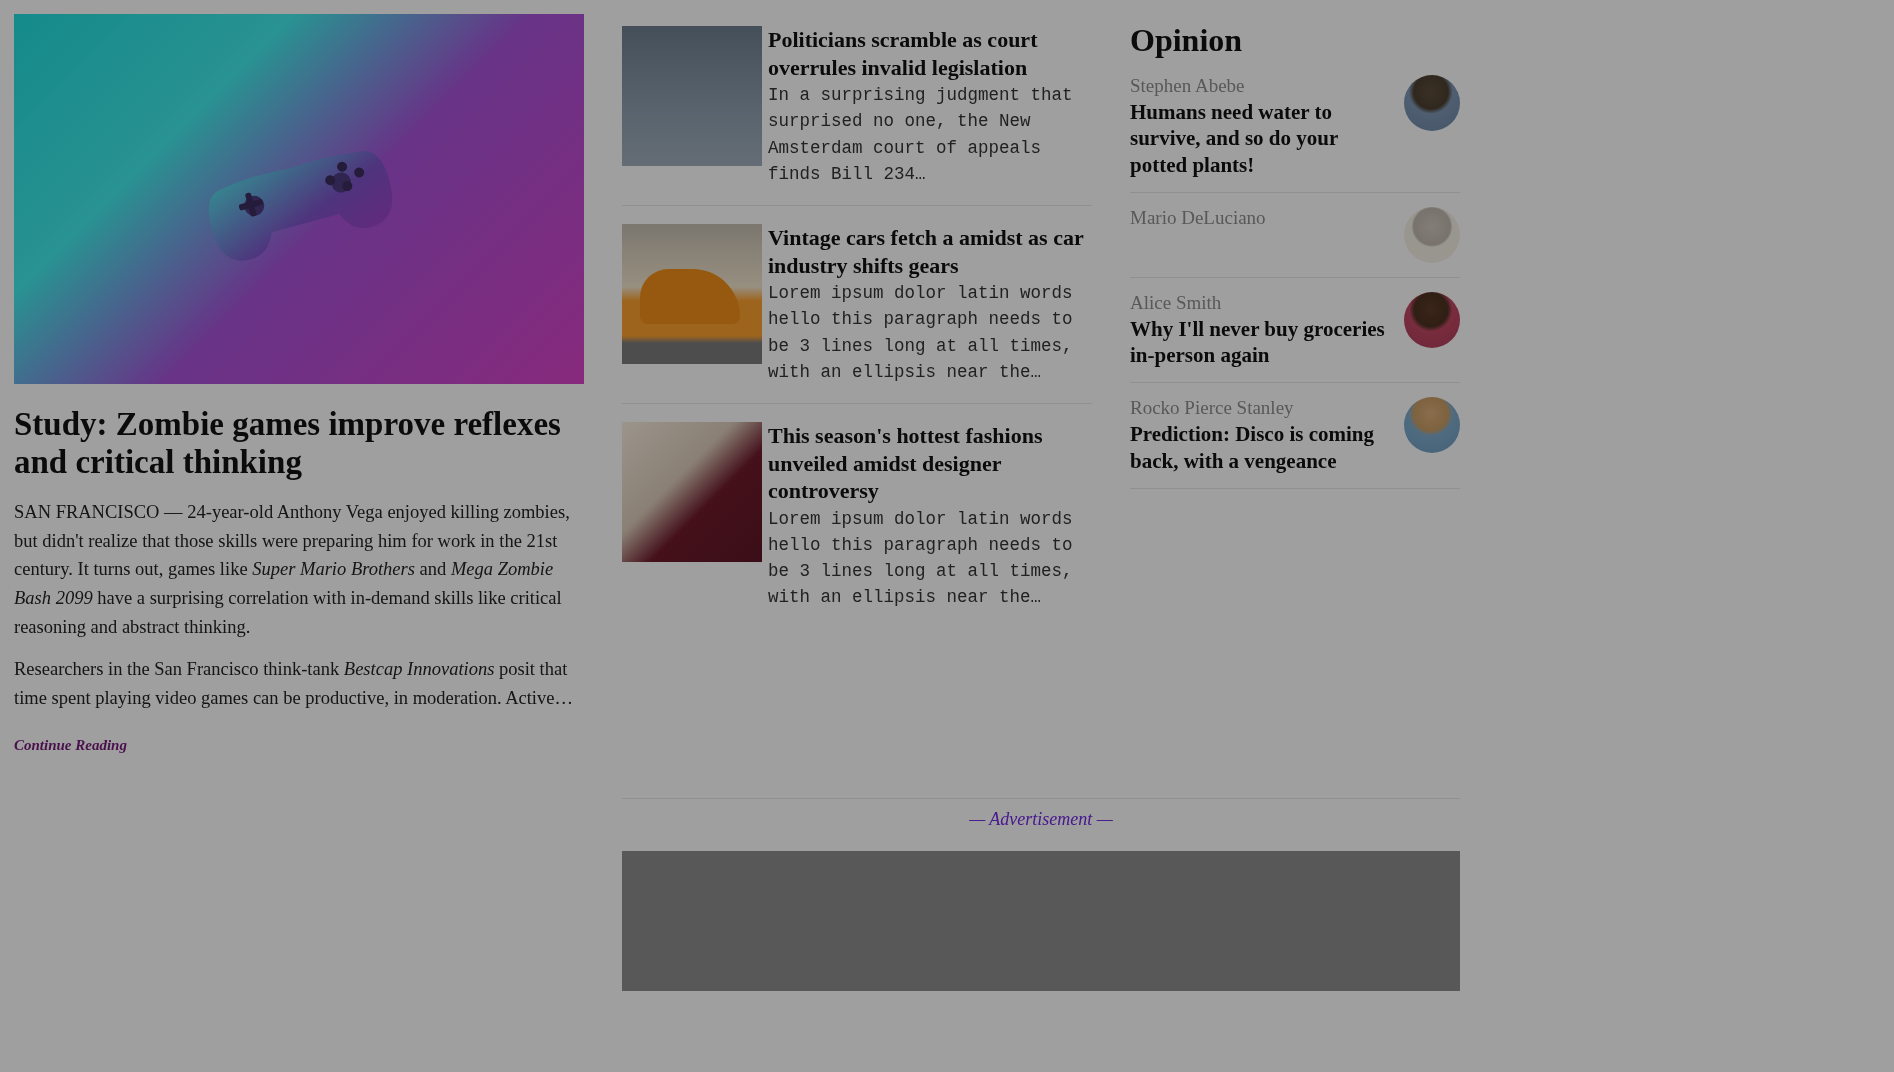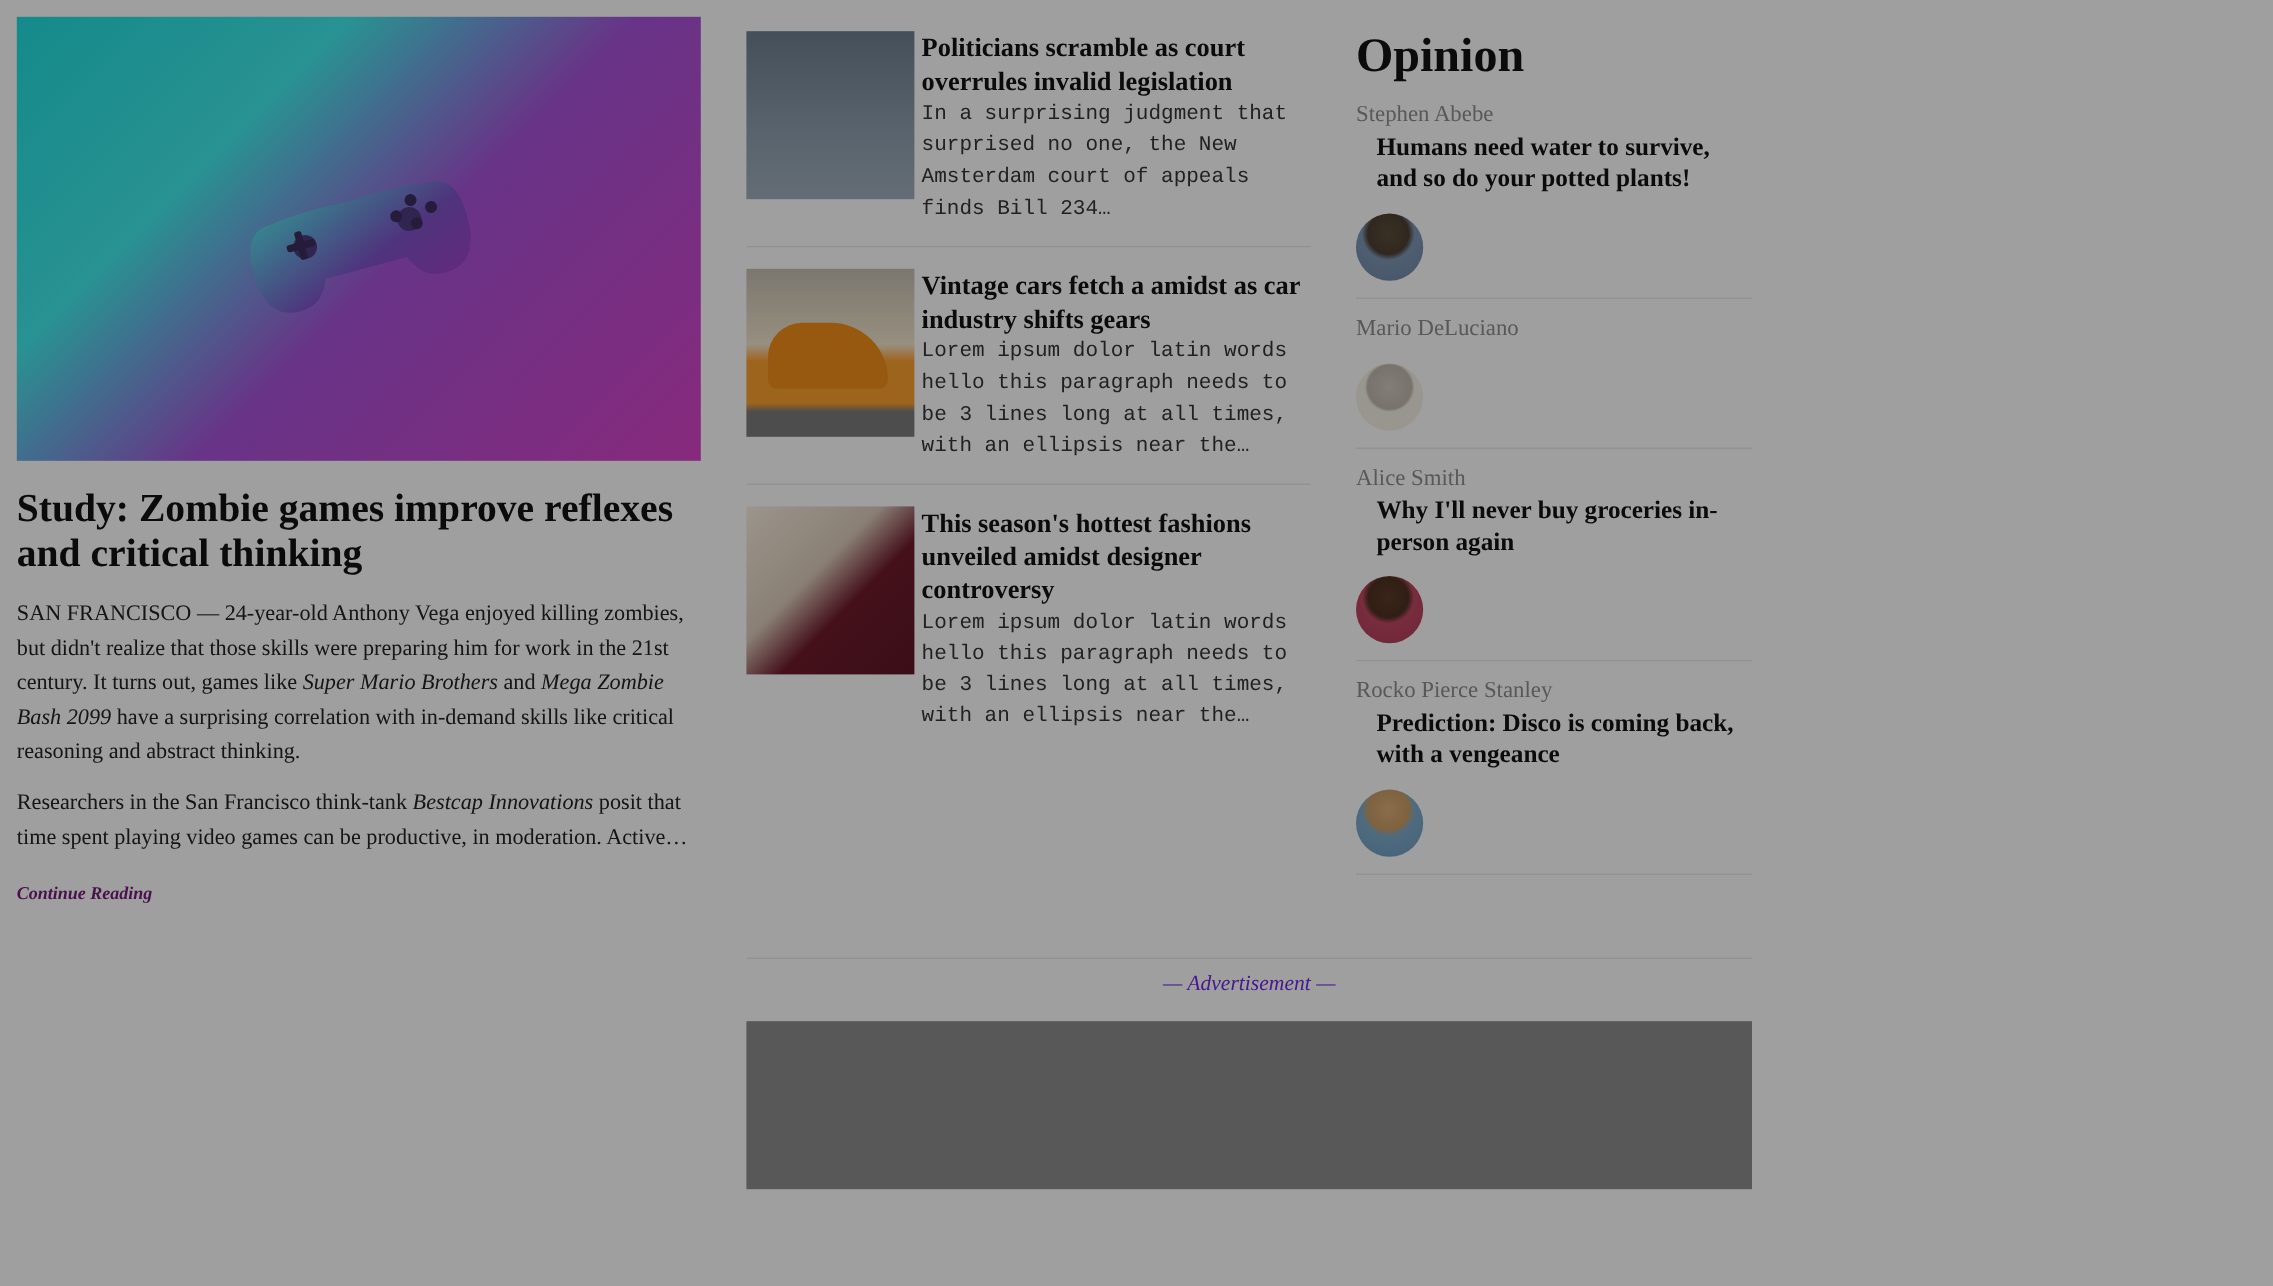--- a/index.html
+++ b/index.html
@@ -89,46 +89,44 @@
     .sec-excerpt {
       font-size: 17.5px;
       color: #333;
       margin-top: 1px;
       line-height: 1.5;
       font-family: Liberation Mono, monospace;
     }
     
     .opinion-col { padding-top: 8px; }
     .opinion-title {
-      font-size: 40px;
+      font-size: 32px;
       font-weight: bold;
       color: #111;
       margin-bottom: 14px;
     }
     .opinion-item {
       display: flex;
       gap: 16px;
       padding: 14px 0;
       border-bottom: 1px solid #ddd;
       align-items: flex-start;
-      flex-direction: column;
     }
     .opinion-item:first-of-type { padding-top: 2px; }
     .opinion-text { flex: 1; }
     .opinion-author {
       font-size: 19px;
       color: #888;
       margin-bottom: 2px;
     }
     .opinion-headline {
       font-size: 21px;
       font-weight: bold;
       color: #111;
       line-height: 1.25;
-      margin-left: 17px;
     }
     .avatar {
       width: 56px;
       height: 56px;
       border-radius: 50%;
       flex-shrink: 0;
     }
     .av1 { background: radial-gradient(circle at 48% 30%, #5a4a3a 0%, #4a3d30 35%, #7a92ae 45%, #6a82a0 100%); }
     .av2 { background: radial-gradient(circle at 50% 35%, #c9c2b8 0%, #b8b1a7 40%, #ece7de 45%, #ece7de 100%); }
     .av3 { background: radial-gradient(circle at 48% 32%, #5a3a28 0%, #4a3020 35%, #b94560 45%, #a63a55 100%); }

